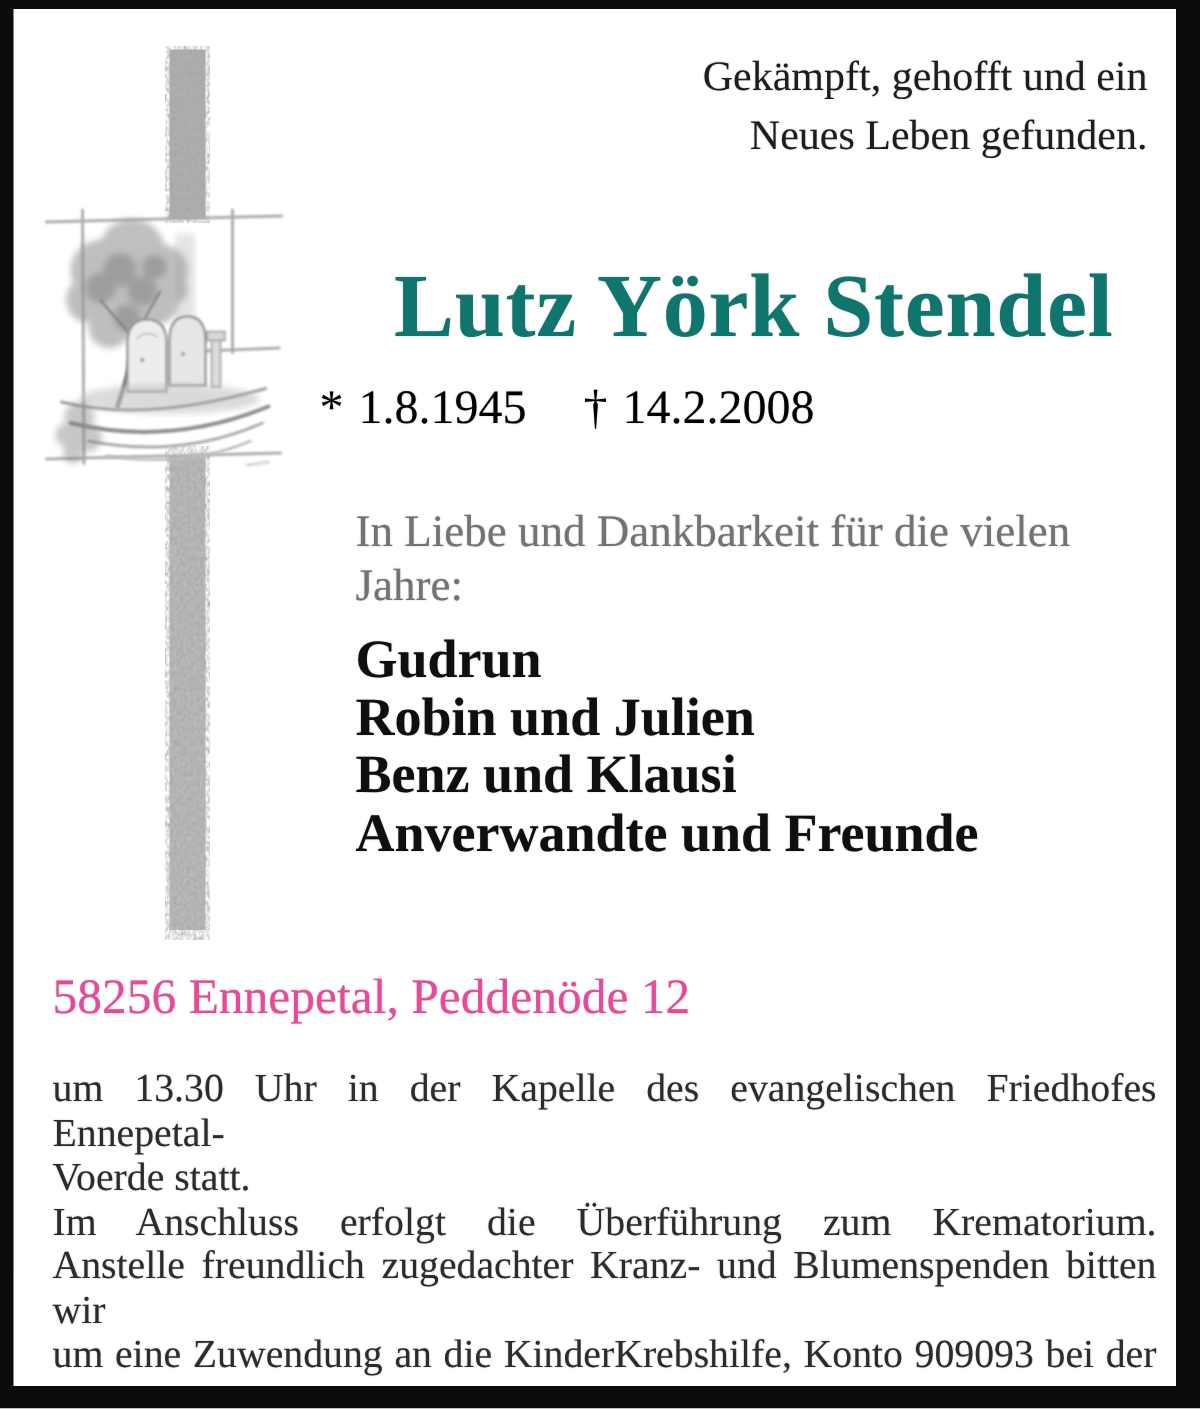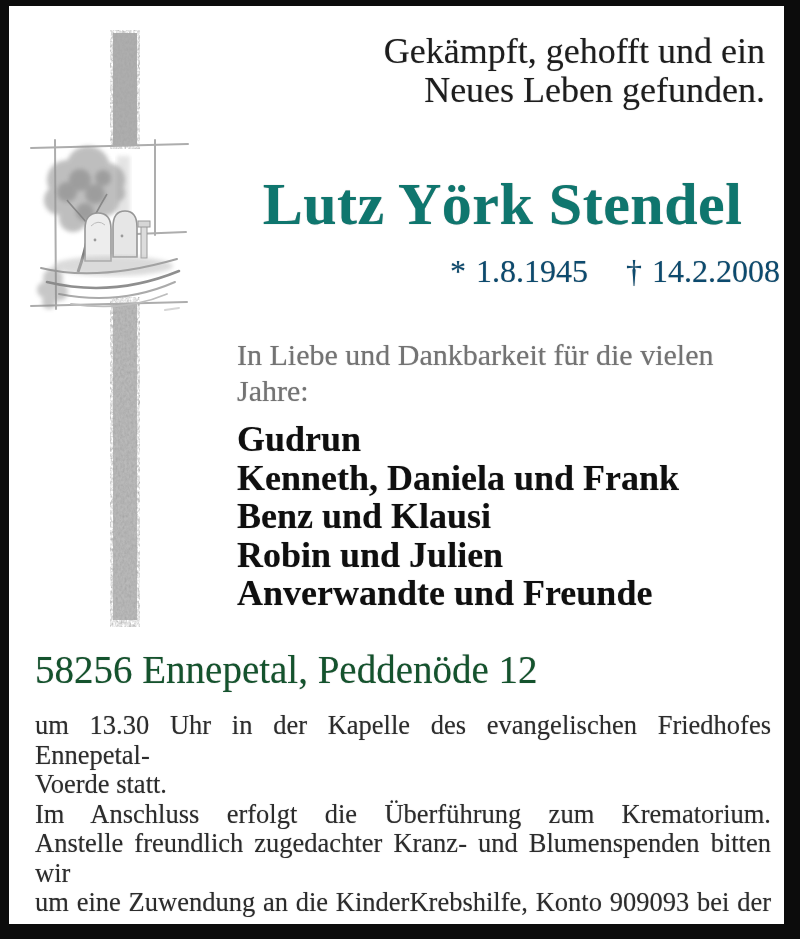--- a/index.html
+++ b/index.html
@@ -22,46 +22,46 @@
 
   .artwork {
     position: absolute;
     left: 16px; top: 22px;
     width: 170px; height: 610px;
   }
 
   .epitaph {
     position: absolute;
     top: 26px; right: 19px;
-    font-size: 36px;
+    font-size: 28px;
     line-height: 39px;
     text-align: right;
     white-space: pre-line;
     color: #1d1d1d;
   }
 
   .name {
     position: absolute;
     left: 216px; top: 164px;
     width: 555px;
     text-align: center;
     font-size: 60px;
     font-weight: 700;
     letter-spacing: .5px;
     color: #0f766e;
     white-space: nowrap;
   }
 
   .dates {
     position: absolute;
-    left: 216px; top: 247px;
+    left: 204px; top: 247px;
     width: 555px;
-    text-align: right;
+    text-align: left;
     font-size: 32px;
-    color: #0c4a6e;
+    color: #000000;
     white-space: nowrap;
   }
   .dates .sym { margin-right: 10px; }
   .dates .gap { display: inline-block; width: 38px; }
 
   .dedication {
     position: absolute;
     left: 228px; top: 331px;
     font-size: 30px;
     line-height: 36px;
@@ -75,22 +75,22 @@
     font-size: 36px;
     line-height: 38.5px;
     font-weight: 700;
     color: #0f0f0f;
     white-space: nowrap;
   }
 
   .address {
     position: absolute;
     left: 26px; top: 641px;
-    font-size: 39px;
-    color: #14532d;
+    font-size: 33px;
+    color: #ec4899;
     white-space: nowrap;
   }
 
   .funeral {
     position: absolute;
     left: 26px; top: 705px;
     width: 736px;
     font-size: 26.5px;
     line-height: 29.5px;
     color: #2c2c2c;
@@ -191,23 +191,22 @@
 
   <div class="dates soft">
     <span class="sym">*</span><span>1.8.1945</span><span class="gap"></span><span class="sym">†</span><span>14.2.2008</span>
   </div>
 
   <div class="dedication soft">In Liebe und Dankbarkeit für die vielen
 Jahre:</div>
 
   <div class="mourners soft">
     <div>Gudrun</div>
-    <div>Kenneth, Daniela und Frank</div>
+    <div>Robin und Julien</div>
     <div>Benz und Klausi</div>
-    <div>Robin und Julien</div>
     <div>Anverwandte und Freunde</div>
   </div>
 
   <div class="address soft">58256 Ennepetal, Peddenöde 12</div>
 
   <div class="funeral soft">
     <div class="just">um 13.30 Uhr in der Kapelle des evangelischen Friedhofes Ennepetal-</div>
     <div class="left">Voerde statt.</div>
     <div class="just">Im Anschluss erfolgt die Überführung zum Krematorium.</div>
     <div class="just">Anstelle freundlich zugedachter Kranz- und Blumenspenden bitten wir</div>

